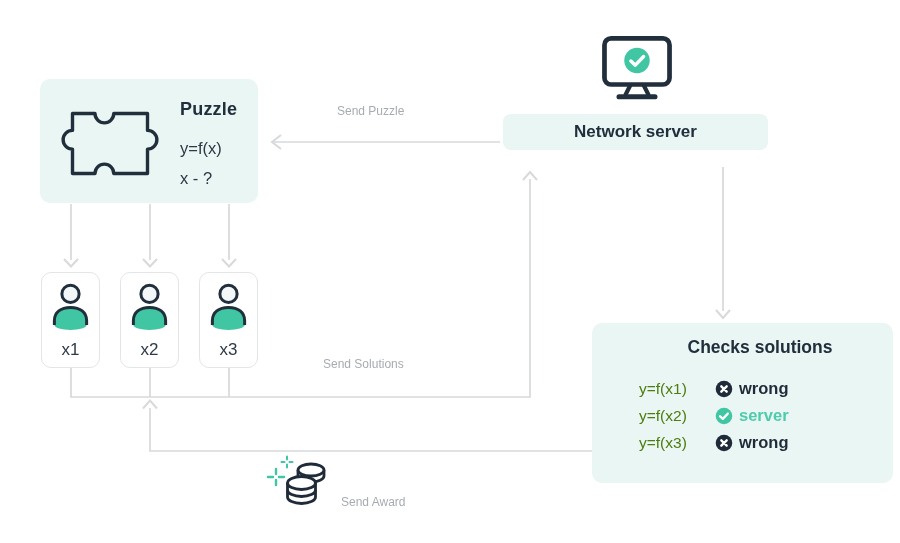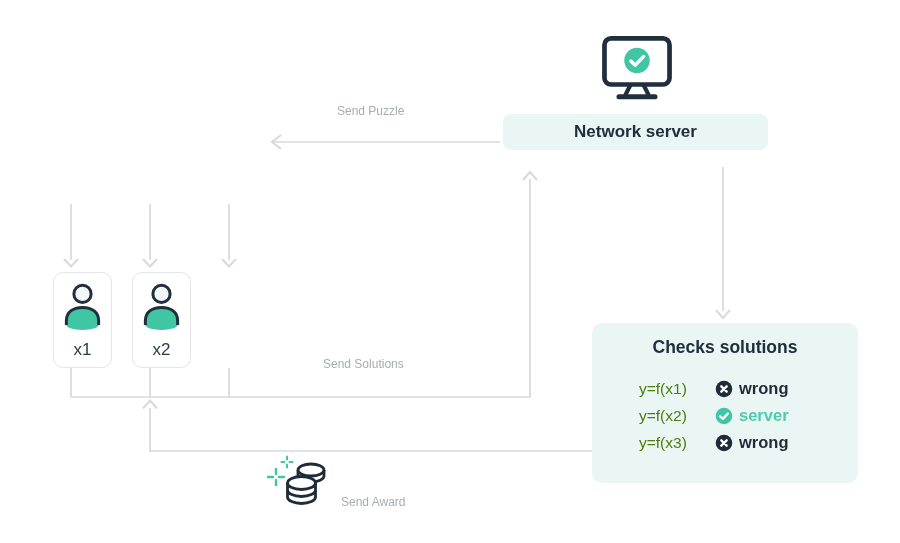--- a/index.html
+++ b/index.html
@@ -29,29 +29,29 @@
 
   
   .flow-label { position:absolute; font-size:12px; color:#a7acb1; }
   .lbl-send-puzzle { left:337px; top:104px; }
   .lbl-send-solutions { left:323px; top:357px; }
   .lbl-send-award { left:341px; top:495px; }
 
   
   .miner-card {
     position:absolute; top:272px; width:59px; height:96px; background:#ffffff;
-    border:1.6px solid #e3e5e6; border-radius:10px; box-sizing:border-box;margin-left:12px;
+    border:1.6px solid #e3e5e6; border-radius:10px; box-sizing:border-box;
   }
   .miner-1 { left:41px; } .miner-2 { left:120px; } .miner-3 { left:199px; }
   .miner-icon { position:absolute; left:6px; top:8px; }
   .miner-label { position:absolute; bottom:7px; left:0; width:100%; text-align:center;
     font-size:17px; color:#2e3a46; }
 
   
-  .checks-box { left:592px; top:323px; width:266px; height:160px; }
+  .checks-box { left:592px; top:323px; width:266px; height:160px;padding-left:35px; }
   .checks-title { text-align:center; margin-top:14px; font-size:17.5px; font-weight:700; color:#212f3d; }
   .check-rows { position:absolute; left:47px; top:52px; }
   .check-row { display:flex; align-items:center; height:27px; }
   .check-expr { width:74px; font-size:15.5px; color:#4d7c0f; }
   .check-icon { display:flex; margin-left:2px; }
   .check-status { margin-left:6px; font-size:16.5px; font-weight:700; }
   .status-wrong { color:#1f2b38; }
   .status-correct { color:#4ecbad; }
 
   
@@ -78,20 +78,30 @@
     <path d="M229 368 V397"></path>
     <path stroke-width="2" d="M523 180 L530 172 L537 180"></path>
 
     <path d="M723 167 V311"></path>
     <path stroke-width="2" d="M716 310 L723 318 L730 310"></path>
 
     <path d="M592 451 H150 V408"></path>
     <path stroke-width="2" d="M143 408.5 L150 400.5 L157 408.5"></path>
   </svg>
 
+  <div class="box puzzle-box">
+    <svg class="puzzle-icon" width="102" height="75" viewBox="0 0 108 80">
+      <path d="M14,8 L38,8 A10,10 0 0 0 58,8 L94,8 L94,26 A10,10 0 0 1 94,46 L94,72 L58,72 A10,10 0 0 0 38,72 L14,72 L14,46 A10,10 0 0 1 14,26 Z" fill="none" stroke="#212f3d" stroke-width="3.6" stroke-linejoin="round"></path>
+    </svg>
+    <div class="puzzle-text">
+      <div class="puzzle-title">Puzzle</div>
+      <div class="puzzle-line first">y=f(x)</div>
+      <div class="puzzle-line">x - ?</div>
+    </div>
+  </div>
 
   <svg class="monitor-icon" width="72" height="66" viewBox="0 0 76 70">
     <rect x="3.5" y="3.5" width="69" height="49" rx="7" fill="#ffffff" stroke="#212f3d" stroke-width="5"></rect>
     <circle cx="38" cy="27" r="13.5" fill="#41c6a4"></circle>
     <path d="M31.5 27.5 L36.2 32 L45 22.8" fill="none" stroke="#ffffff" stroke-width="3.6" stroke-linecap="round" stroke-linejoin="round"></path>
     <path d="M31 53 L25.5 64 M45 53 L50.5 64" stroke="#212f3d" stroke-width="4.5"></path>
     <path d="M19 65.5 H57" stroke="#212f3d" stroke-width="5.5" stroke-linecap="round"></path>
   </svg>
 
   <div class="box server-box">
@@ -110,20 +120,28 @@
     </svg>
     <div class="miner-label">x1</div>
   </div>
   <div class="miner-card miner-2">
     <svg class="miner-icon" width="45" height="52" viewBox="0 0 60 68">
       <circle cx="30" cy="16.5" r="11.5" fill="#f3f7f8" stroke="#212f3d" stroke-width="4"></circle>
       <path d="M8.5,58 L8.5,52 C8.5,41 17,34.5 30,34.5 C43,34.5 51.5,41 51.5,52 L51.5,58 A21.5,6.5 0 0 1 8.5,58 Z" fill="#41c6a4"></path>
       <path d="M8.5,58 L8.5,52 C8.5,41 17,34.5 30,34.5 C43,34.5 51.5,41 51.5,52 L51.5,58" fill="none" stroke="#212f3d" stroke-width="4"></path>
     </svg>
     <div class="miner-label">x2</div>
+  </div>
+  <div class="miner-card miner-3">
+    <svg class="miner-icon" width="45" height="52" viewBox="0 0 60 68">
+      <circle cx="30" cy="16.5" r="11.5" fill="#f3f7f8" stroke="#212f3d" stroke-width="4"></circle>
+      <path d="M8.5,58 L8.5,52 C8.5,41 17,34.5 30,34.5 C43,34.5 51.5,41 51.5,52 L51.5,58 A21.5,6.5 0 0 1 8.5,58 Z" fill="#41c6a4"></path>
+      <path d="M8.5,58 L8.5,52 C8.5,41 17,34.5 30,34.5 C43,34.5 51.5,41 51.5,52 L51.5,58" fill="none" stroke="#212f3d" stroke-width="4"></path>
+    </svg>
+    <div class="miner-label">x3</div>
   </div>
 
   <div class="box checks-box">
     <div class="checks-title">Checks solutions</div>
     <div class="check-rows">
       <div class="check-row">
         <span class="check-expr">y=f(x1)</span>
         <span class="check-icon">
           <svg width="18" height="18" viewBox="0 0 20 20">
             <circle cx="10" cy="10" r="9.2" fill="#1f2b38"></circle>

